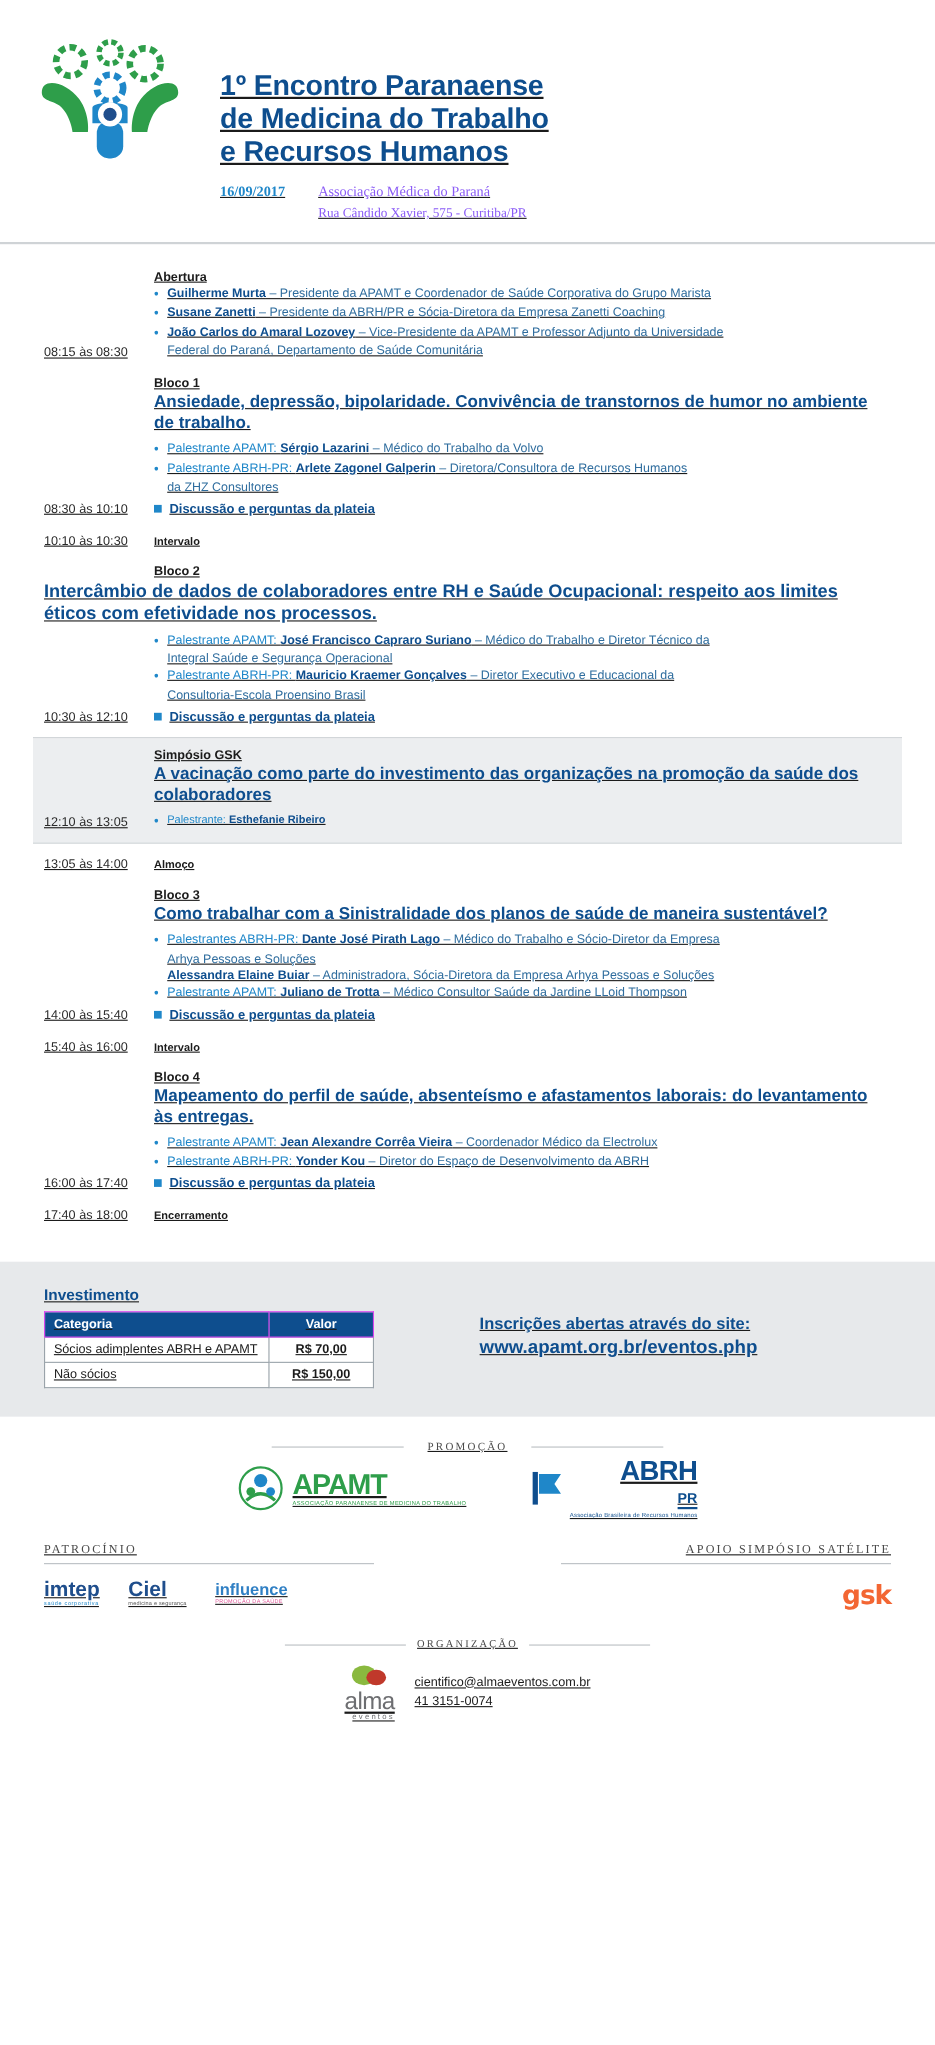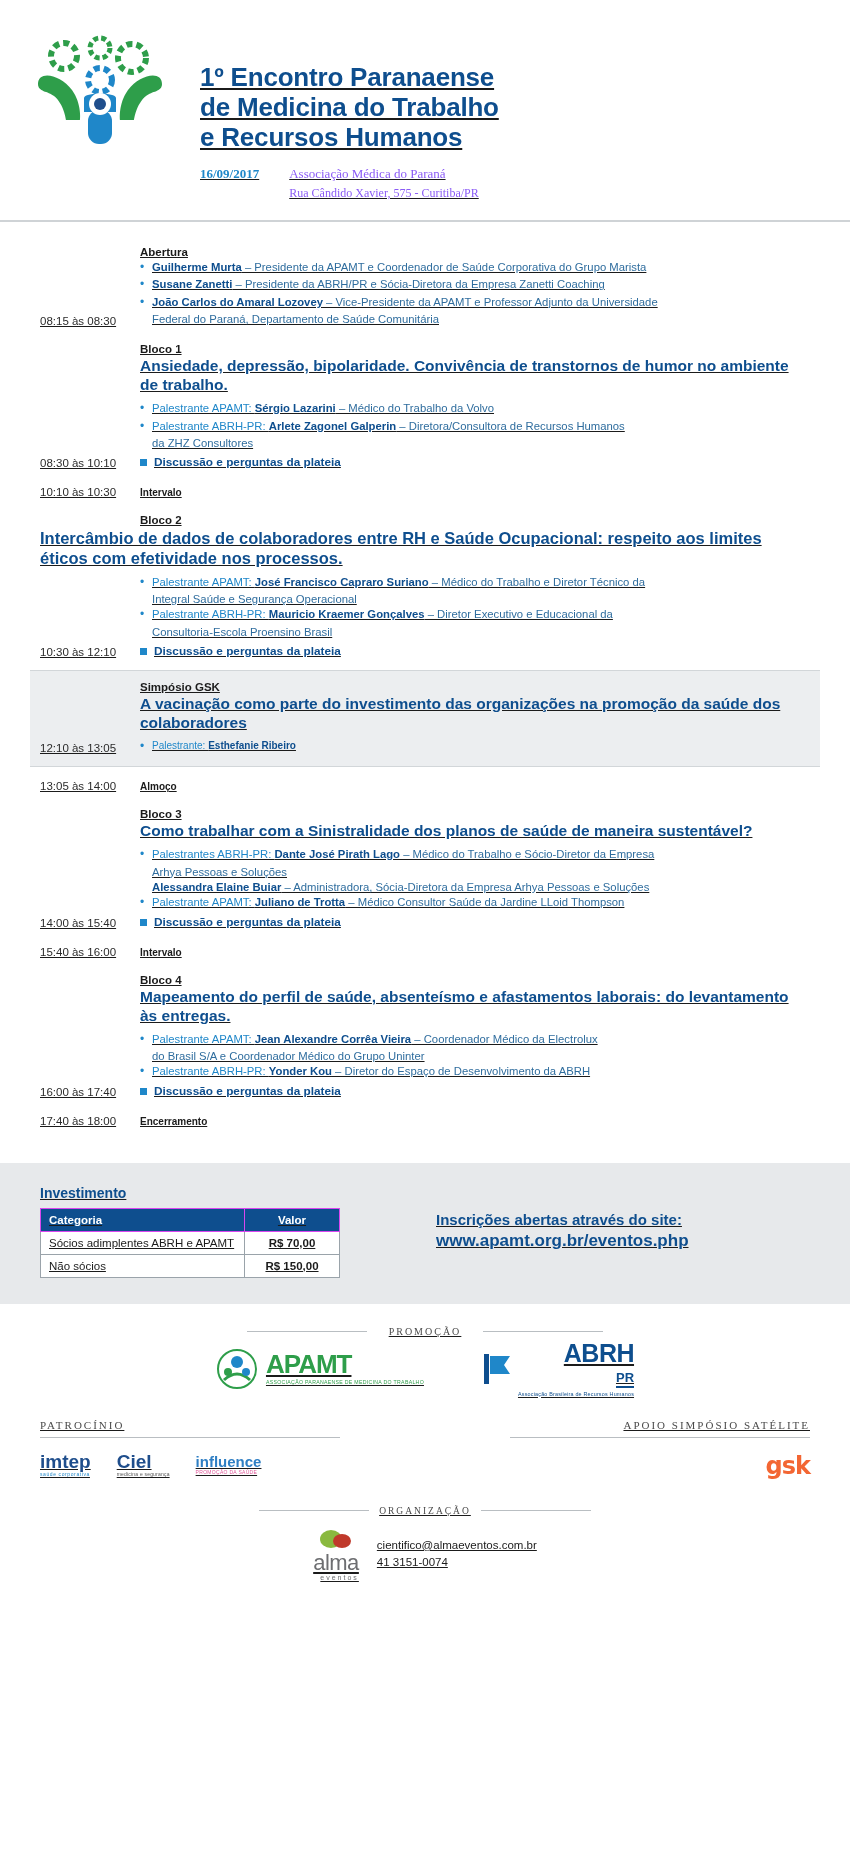--- a/index.html
+++ b/index.html
@@ -389,21 +389,20 @@
       </div>
     </div>
 
     <div class="row">
       <div class="time">16:00 às 17:40</div>
       <div class="content">
         <div class="block-label">Bloco 4</div>
         <div class="block-title">Mapeamento do perfil de saúde, absenteísmo e afastamentos laborais: do levantamento às entregas.</div>
         <div class="bullets">
           <div class="bullet"><span class="lead">Palestrante APAMT: </span><span class="name">Jean Alexandre Corrêa Vieira</span><span class="role"> – Coordenador Médico da Electrolux</span></div>
-          <div class="cont-line">do Brasil S/A e Coordenador Médico do Grupo Uninter</div>
           <div class="bullet"><span class="lead">Palestrante ABRH-PR: </span><span class="name">Yonder Kou</span><span class="role"> – Diretor do Espaço de Desenvolvimento da ABRH</span></div>
         </div>
         <div class="discussion">Discussão e perguntas da plateia</div>
       </div>
     </div>
 
     <div class="row">
       <div class="time">17:40 às 18:00</div>
       <div class="content">
         <div class="plain-label">Encerramento</div>

